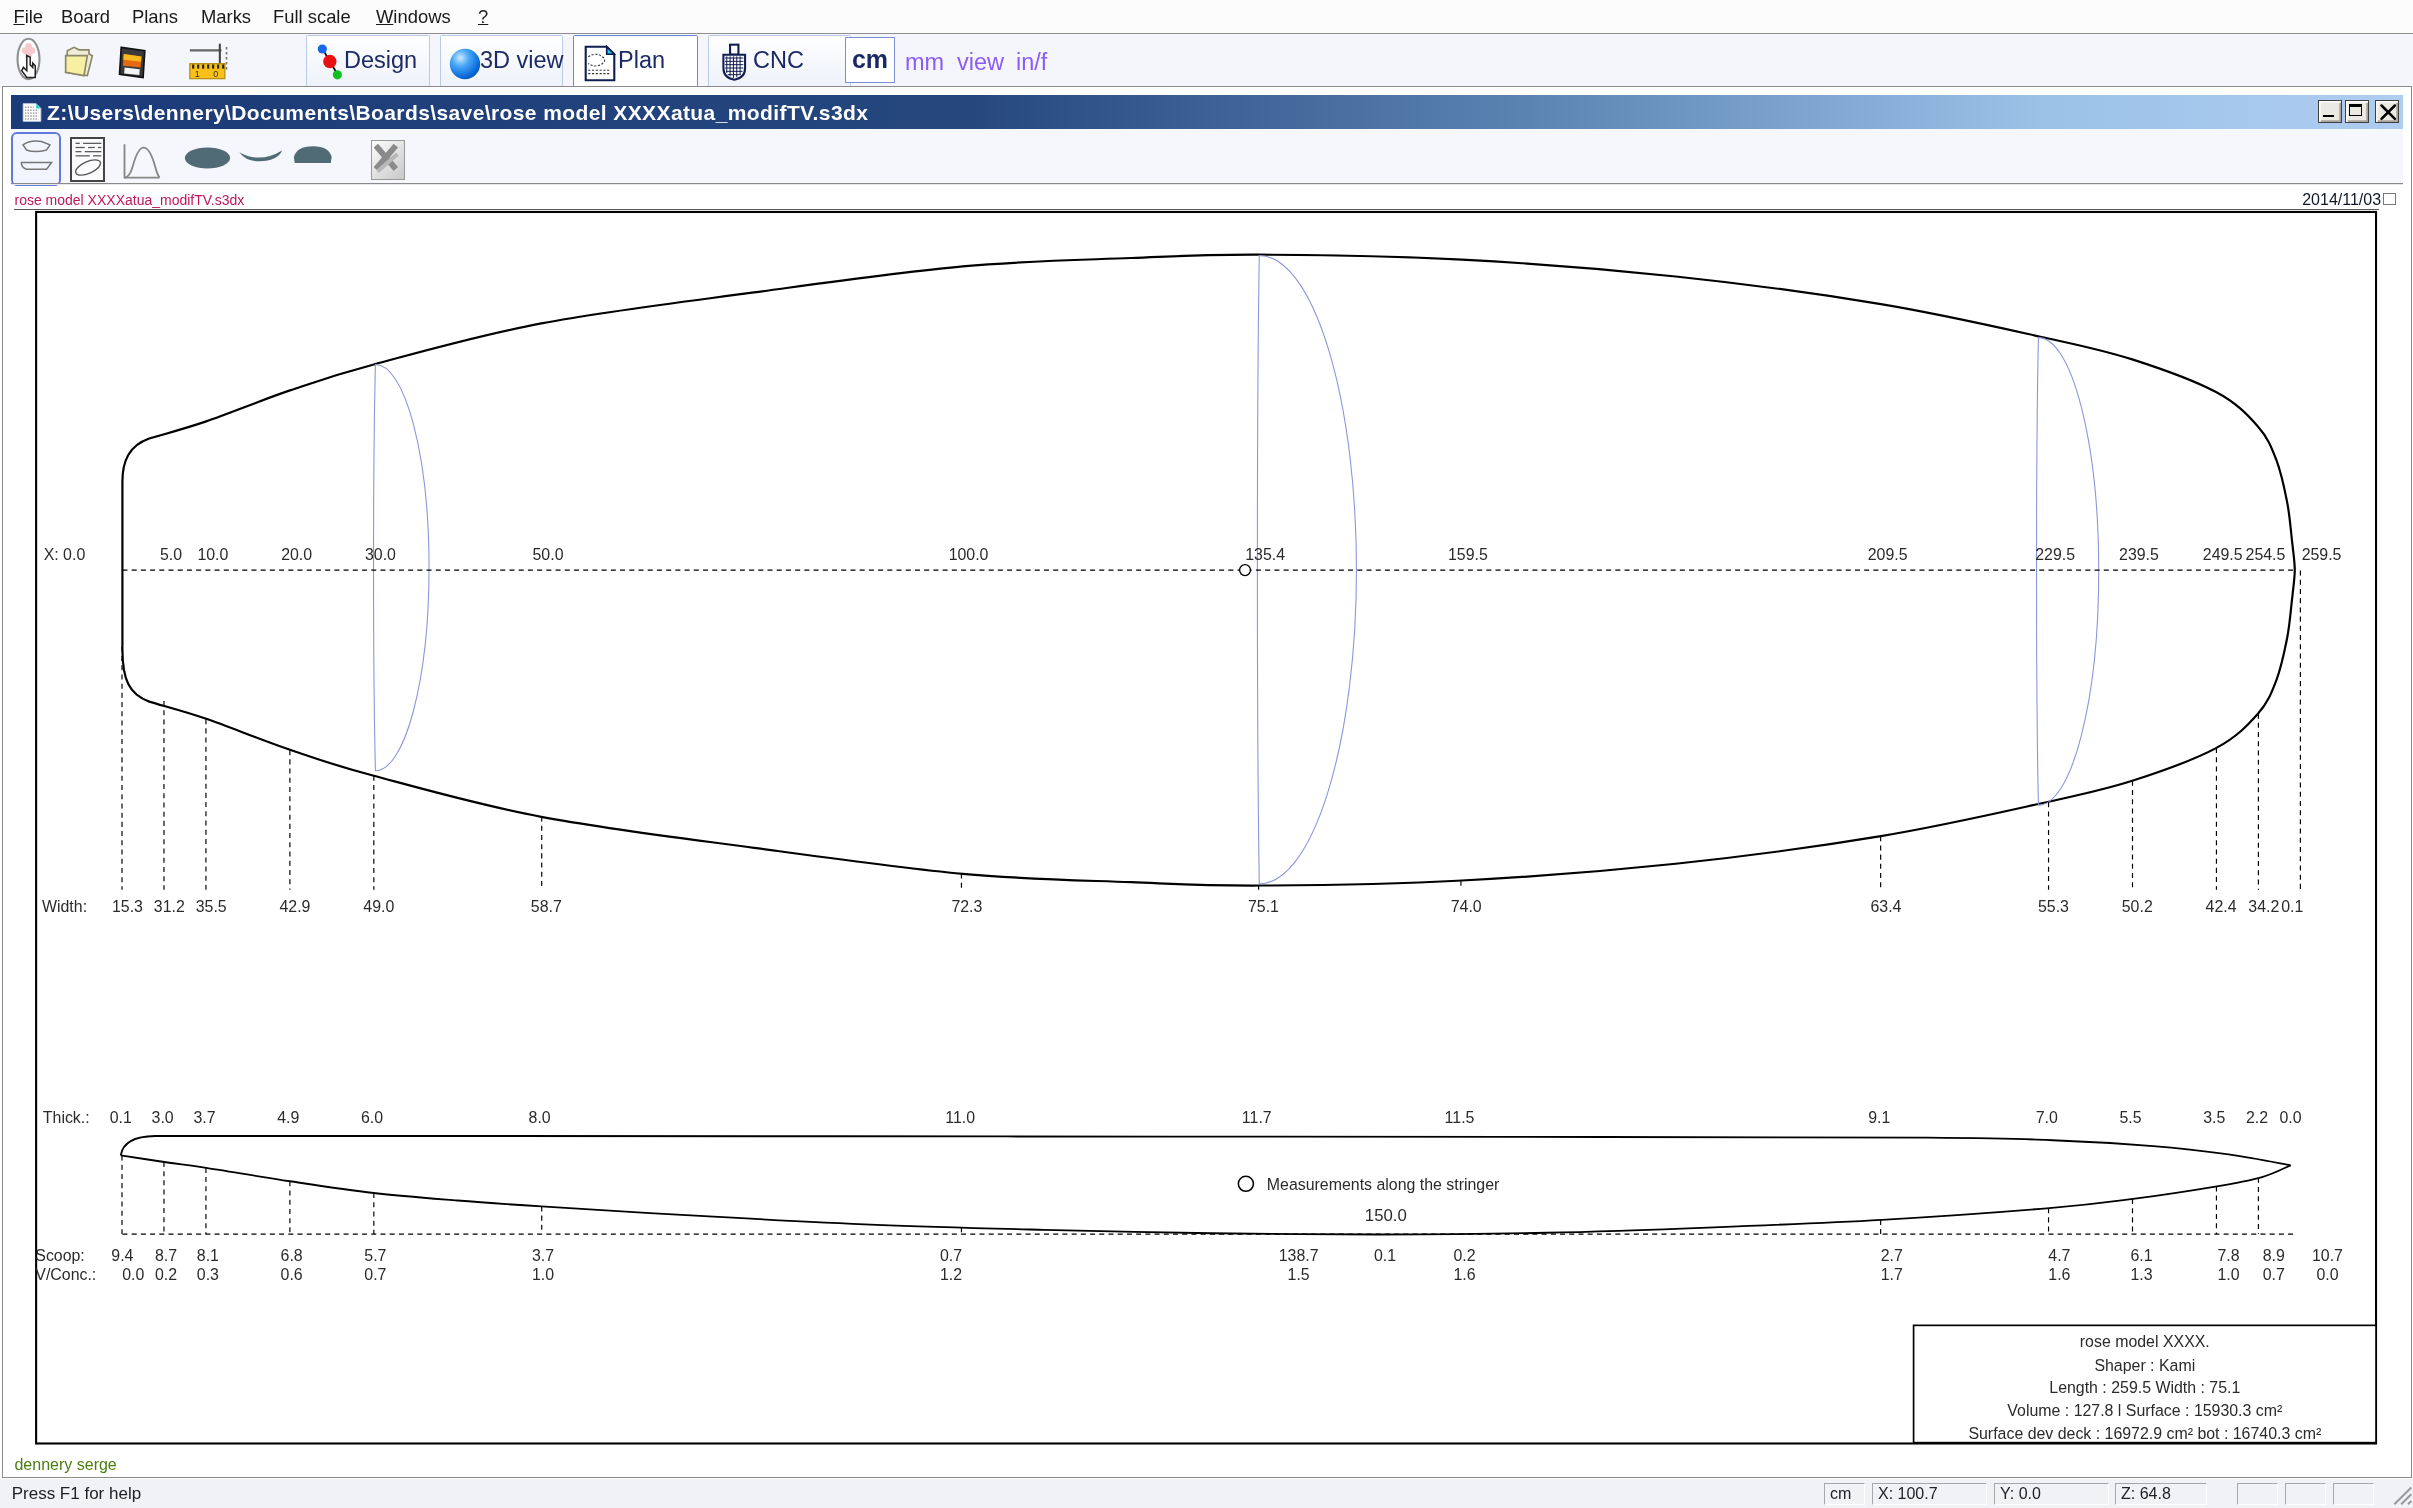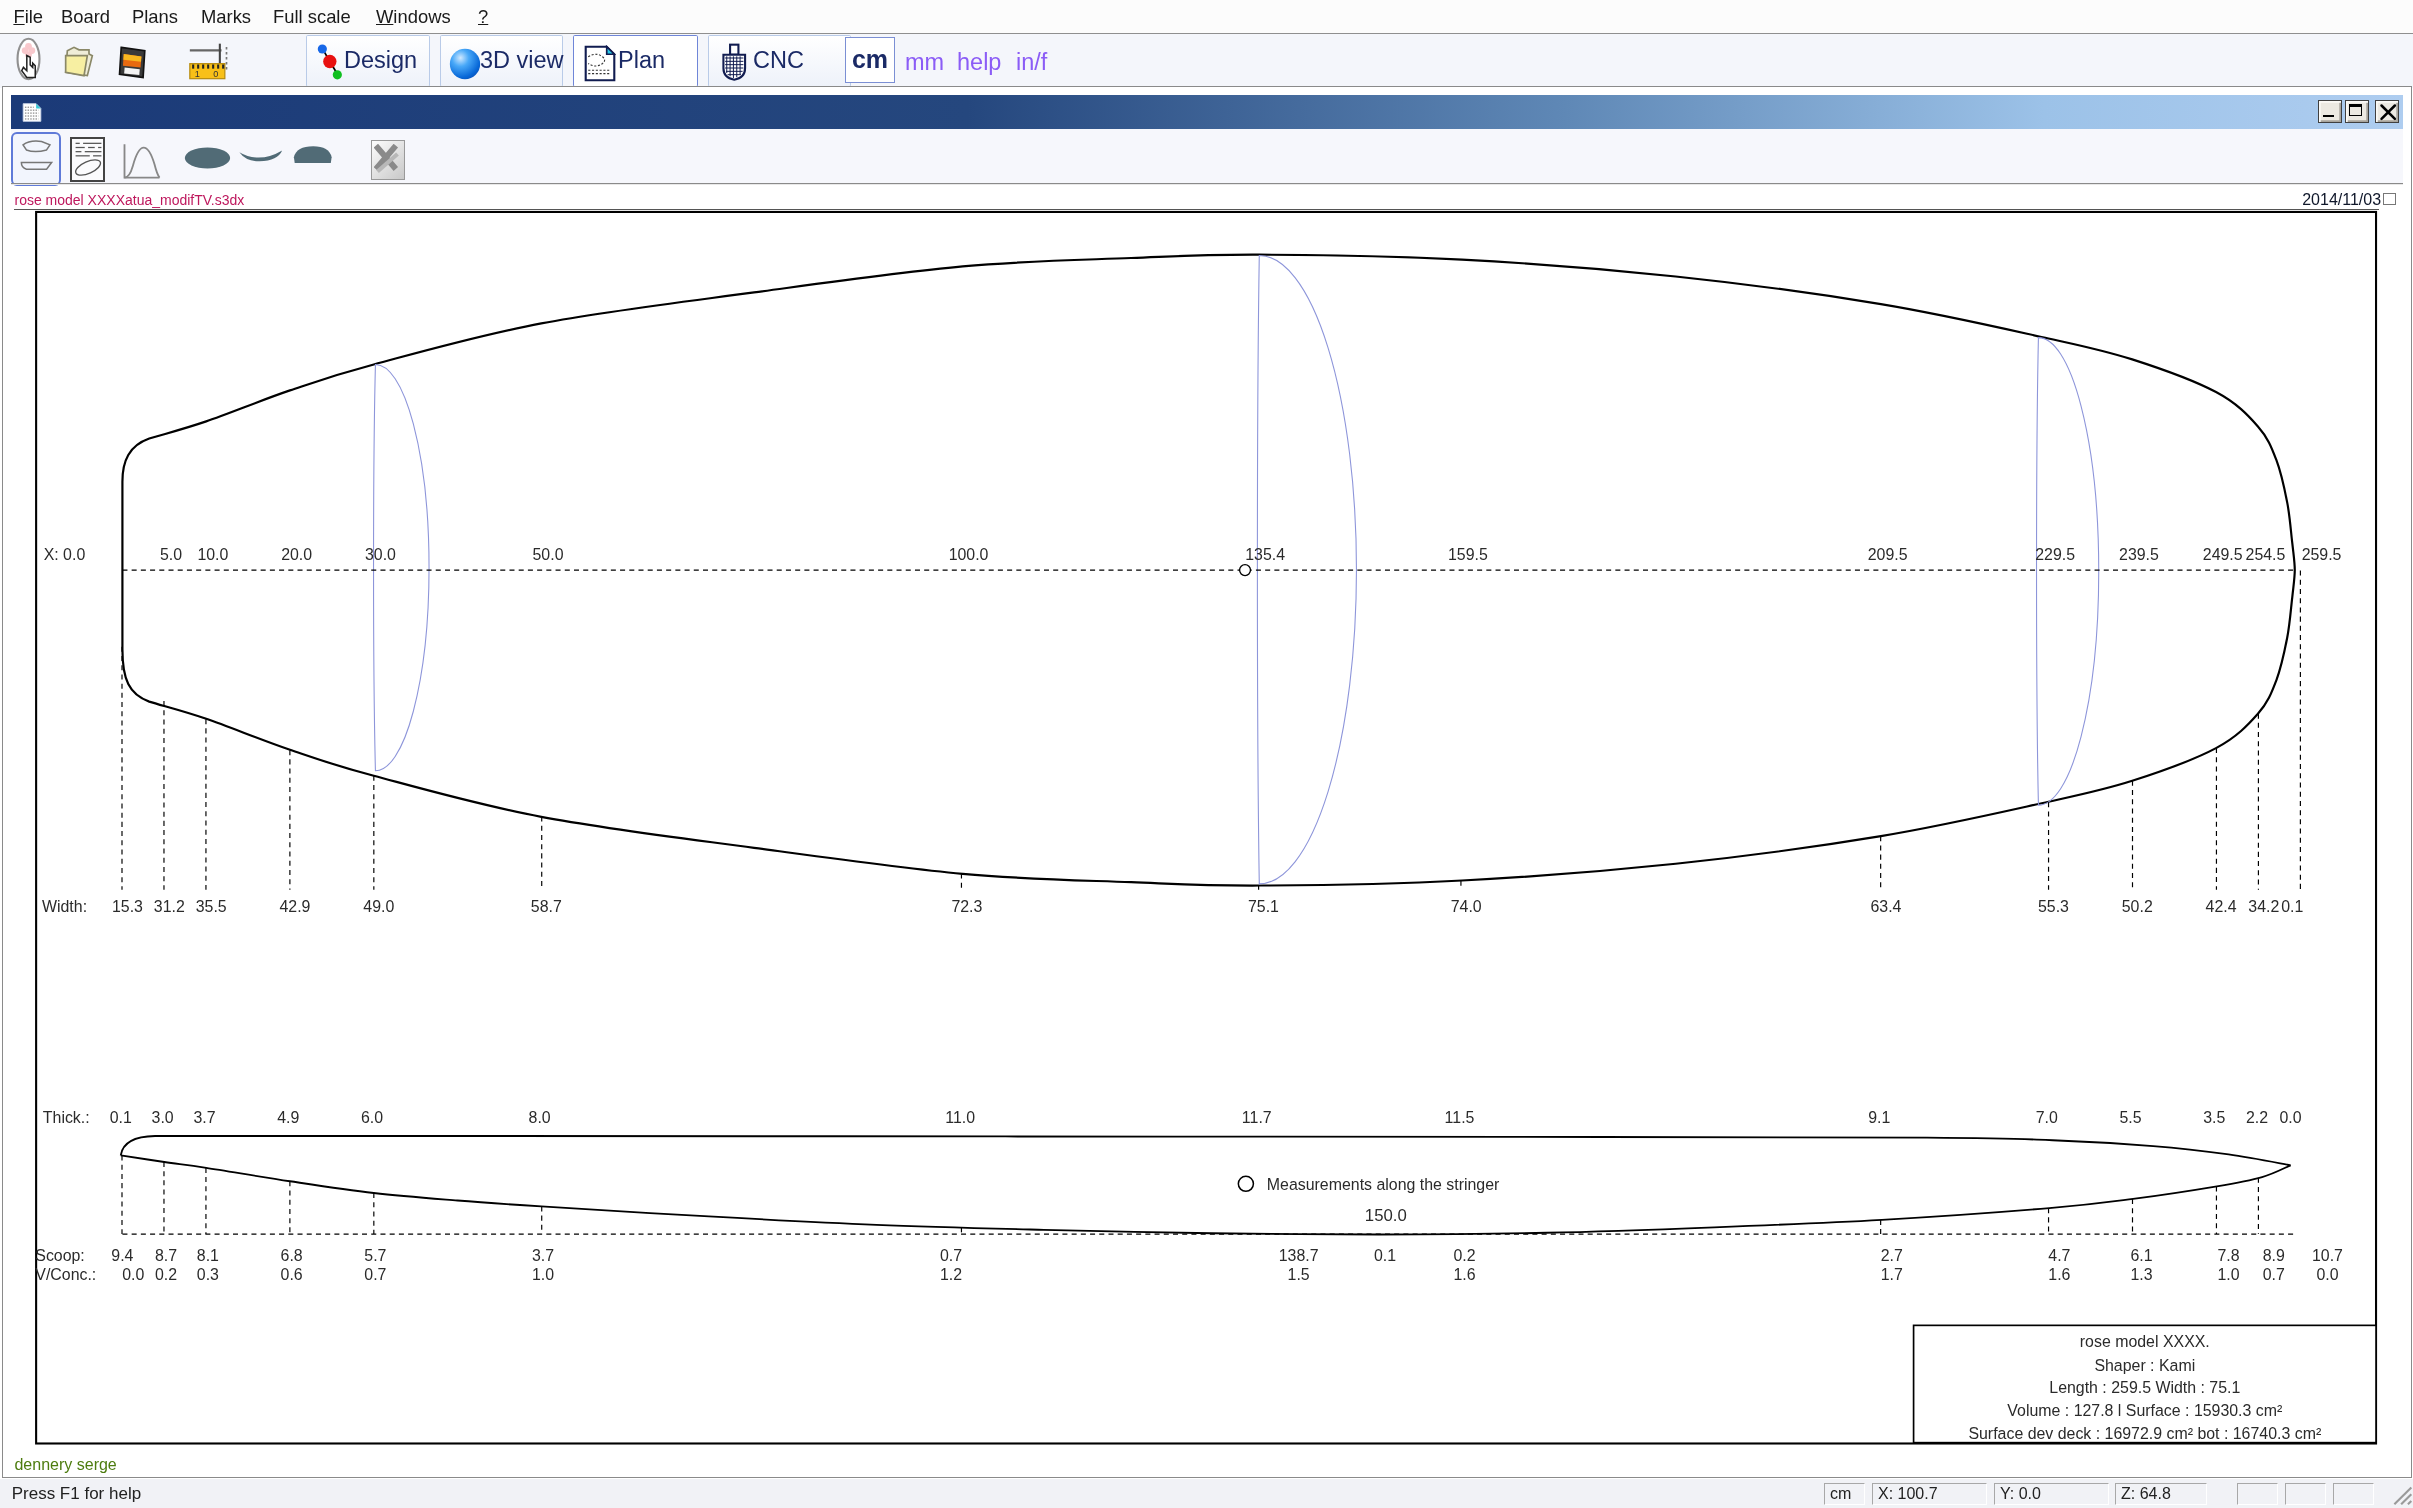--- a/index.html
+++ b/index.html
@@ -139,36 +139,37 @@
   <line x1="8" y1="16" x2="8" y2="36"></line>
           <line x1="12" y1="16" x2="12" y2="40"></line>
   <line x1="16" y1="16" x2="16" y2="42"></line>
           <line x1="20" y1="16" x2="20" y2="41"></line>
   <line x1="24" y1="16" x2="24" y2="38"></line>
  </g>
 </svg>
     </div>
   <div class="unit" style="left:845px;">cm</div>
   <span class="ulabel" style="left:905px;">mm</span>
-  <span class="ulabel" style="left:957px;">help</span>
+  <span class="ulabel" style="left:957px;">view</span>
   <span class="ulabel" style="left:1016px;">in/f</span>
 </div>
 <div class="child">
   <div class="titlebar">
     <svg class="abs" style="left:11px;top:3.4px" width="20" height="27" viewBox="0 0 34 34">
  <path d="M2 2 L24 2 L32 10 L32 32 L2 32 Z" fill="#fff" stroke="#cfd8ea" stroke-width="1.5"></path>
  <path d="M24 2 L24 10 L32 10 Z" fill="#35c8d8"></path>
  <g stroke="#666" stroke-width="1.6" stroke-dasharray="2.5 2">
   <line x1="5" y1="8" x2="20" y2="8"></line>
           <line x1="5" y1="13" x2="28" y2="13"></line>
   <line x1="5" y1="18" x2="28" y2="18"></line>
           <line x1="5" y1="23" x2="28" y2="23"></line>
   <line x1="5" y1="28" x2="28" y2="28"></line>
  </g>
 </svg>
+    <span class="txt">Z:\Users\dennery\Documents\Boards\save\rose model XXXXatua_modifTV.s3dx</span>
     <div class="wbtn" style="left:2307px;">
         <div style="position:absolute;left:4.2px;top:14.2px;width:11px;height:2.5px;background:#000;"></div>
       </div>
     <div class="wbtn" style="left:2334px;">
         <div style="position:absolute;left:3.4px;top:3.4px;width:12.6px;height:11.7px;border:1.7px solid #000;border-top-width:3.4px;"></div>
       </div>
     <div class="wbtn" style="left:2364px;">
         <svg style="position:absolute;left:2.5px;top:2.5px" width="18.4" height="18.4" viewBox="0 0 22 22">
  <path d="M3 3 L19 19 M19 3 L3 19" stroke="#000" stroke-width="3" stroke-linecap="round"></path>
 </svg>

